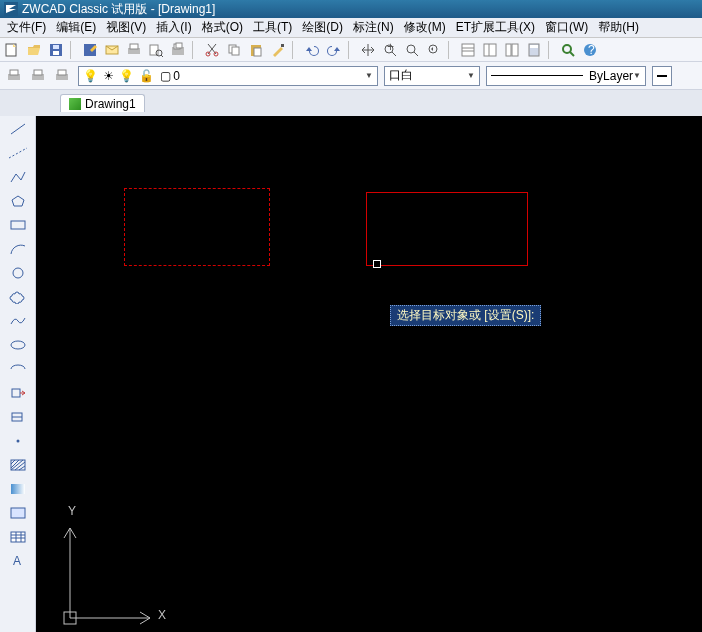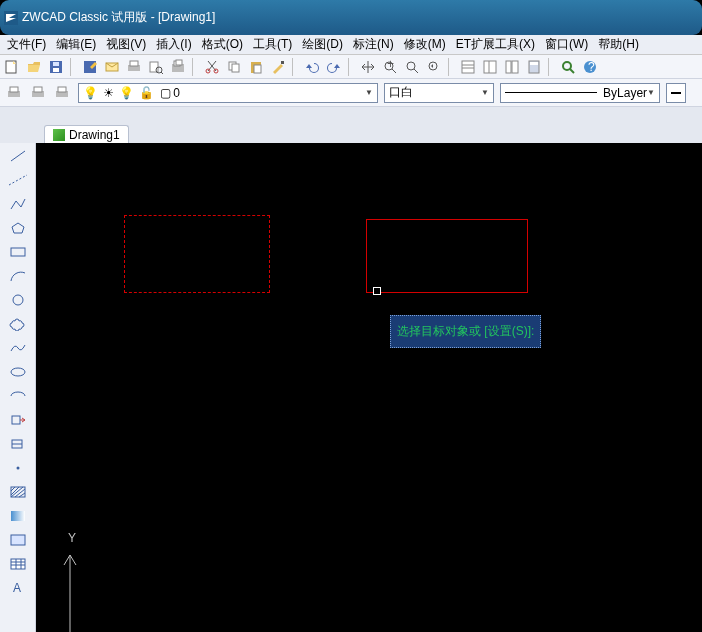--- a/index.html
+++ b/index.html
@@ -1,37 +1,37 @@
 <!DOCTYPE html>
 <html><head>
 <meta charset="utf-8">
 <style>
 * { margin:0; padding:0; box-sizing:border-box; font-family:"Microsoft YaHei","SimSun",sans-serif; font-size:12px; }
 body { width:702px; height:632px; background:#000; overflow:hidden; }
-.titlebar { height:35px; background:linear-gradient(#2e7aa8,#1e5a88); color:#fff; display:flex; align-items:center; padding:0 4px;border-radius:9px; }
+.titlebar { height:18px; background:linear-gradient(#2e7aa8,#1e5a88); color:#fff; display:flex; align-items:center; padding:0 4px; }
 .titlebar .appicon { width:14px; height:14px; margin-right:4px; display:inline-block; }
 .menubar { height:20px; background:#ebeef5; display:flex; align-items:center; border-bottom:1px solid #c8c8c8; padding:0 2px; }
 .menubar span { padding:4px 5px; cursor:default; }
 .toolbar { height:24px; background:#f3f5fa; display:flex; align-items:center; border-bottom:1px solid #cfd4e0; padding:0 2px; gap:2px; }
 .tbtn { width:20px; height:20px; display:flex; align-items:center; justify-content:center; cursor:pointer; }
 .tsep { width:6px; height:18px; border-left:1px solid #c0c0c0; margin:0 2px; }
 .proprow { height:28px; background:#f3f5fa; display:flex; align-items:center; border-bottom:1px solid #cfd4e0; padding:0 4px; gap:6px; }
 .combo { height:20px; background:#fff; border:1px solid #7a8ca8; display:flex; align-items:center; padding:0 4px; }
 .combo .dd { margin-left:auto; font-size:8px; color:#444; }
-.tabrow { height:36px; background:#e4e8f0; display:flex; align-items:flex-end; padding:0 4px; }
+.tabrow { height:26px; background:#e4e8f0; display:flex; align-items:center; padding:0 20px; }
 .tab { background:#fff; border:1px solid #b8c0d0; border-bottom:none; height:18px; padding:0 8px; display:flex; align-items:center; gap:4px; border-radius:3px 3px 0 0; }
 .tab .dwgicon { width:12px; height:12px; background:linear-gradient(135deg,#5ec24a,#2e9020); }
 .mainrow { display:flex; height:calc(632px - 18px - 20px - 24px - 28px - 20px); }
 .sidetool { width:36px; background:#eef1f7; border-right:1px solid #cfd4e0; display:flex; flex-direction:column; align-items:center; padding-top:4px; gap:6px; }
 .sidetool .sbtn { width:24px; height:18px; display:flex; align-items:center; justify-content:center; }
 .canvas { flex:1; background:#000; position:relative; overflow:hidden; }
 .rect-dashed { position:absolute; border:1px dashed #d40000; }
 .rect-solid  { position:absolute; border:1px solid #d40000; }
 .picksquare { position:absolute; width:8px; height:8px; border:1px solid #fff; background:#000; }
-.cmdtip { position:absolute; background:#1a3c74; color:#22c55e; border:1px dotted #7aa0d8; padding:7px 6px; }
+.cmdtip { position:absolute; background:#1a3c74; color:#fef9c3; border:1px dotted #7aa0d8; padding:1px 6px;margin-top:17px; }
 .ucs { position:absolute; left:14px; bottom:10px; color:#c0c0c0; }
 .layerbulbs span { margin-right:2px; }
 svg { display:block; }
 .printrow { height:22px; background:#f3f5fa; display:flex; align-items:center; gap:4px; padding:0 4px; border-bottom:1px solid #cfd4e0;}
 </style>
 </head>
 <body>
 
 <div class="titlebar">
   <span class="appicon">
@@ -239,21 +239,21 @@
     <span class="layerbulbs">
       <span>💡</span>
       <span>☀</span>
       <span>💡</span>
       <span>🔓</span>
       <span>▢</span>
     </span>
     <span>0</span>
     <span class="dd">▼</span>
   </div>
-  <div class="combo" style="width:110px;">
+  <div class="combo" style="width:96px;">
     <span>口白</span>
     <span class="dd">▼</span>
   </div>
   <div class="combo" style="width:160px;justify-content:center;align-items:center;">
     <span style="flex:1;border-top:1px solid #000;margin-right:6px;"></span>
     <span>ByLayer</span>
     <span class="dd">▼</span>
   </div>
   <div class="combo" style="width:20px;justify-content:center;">
     <span style="border-top:2px solid #000;width:14px;"></span>

